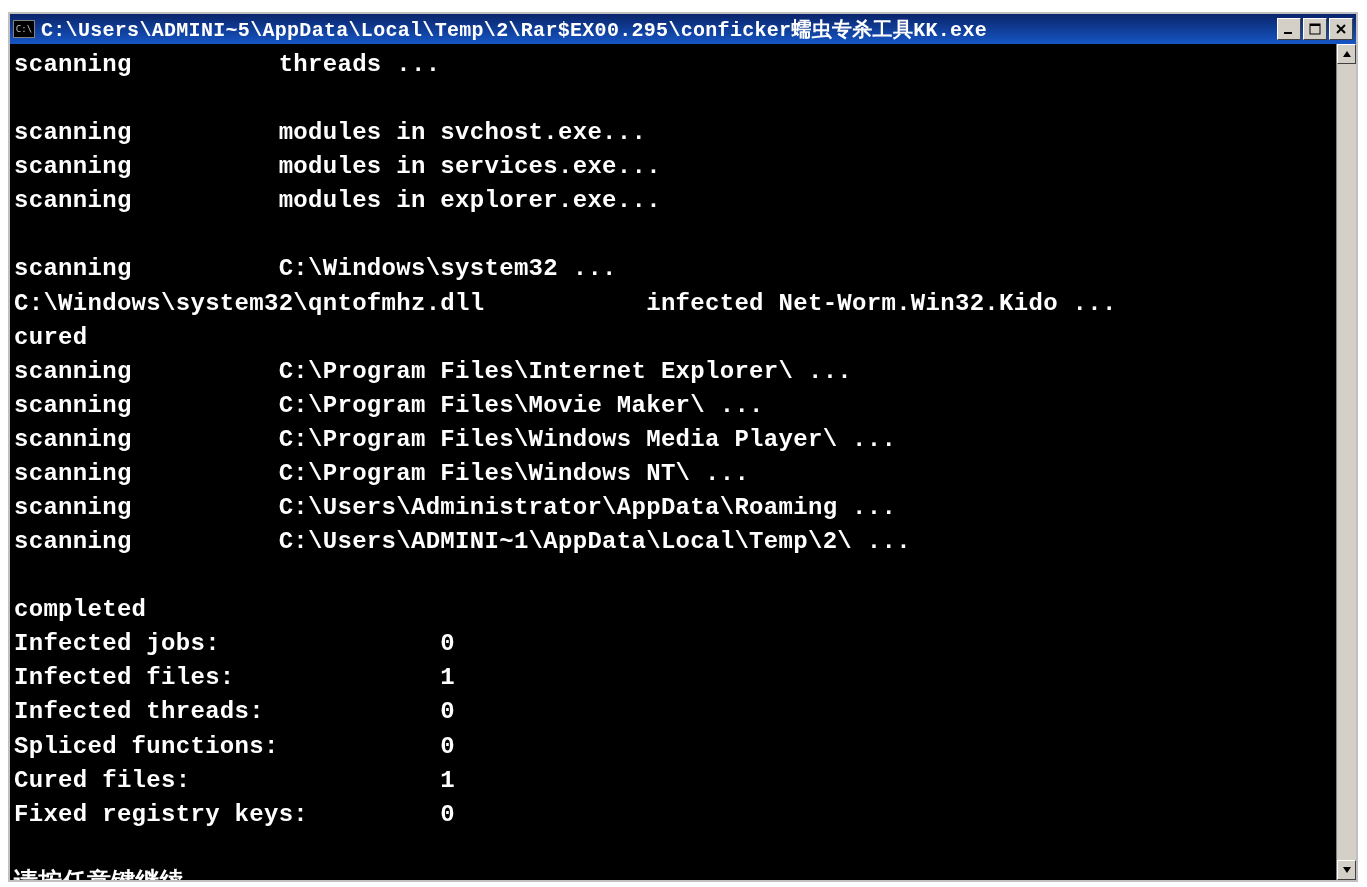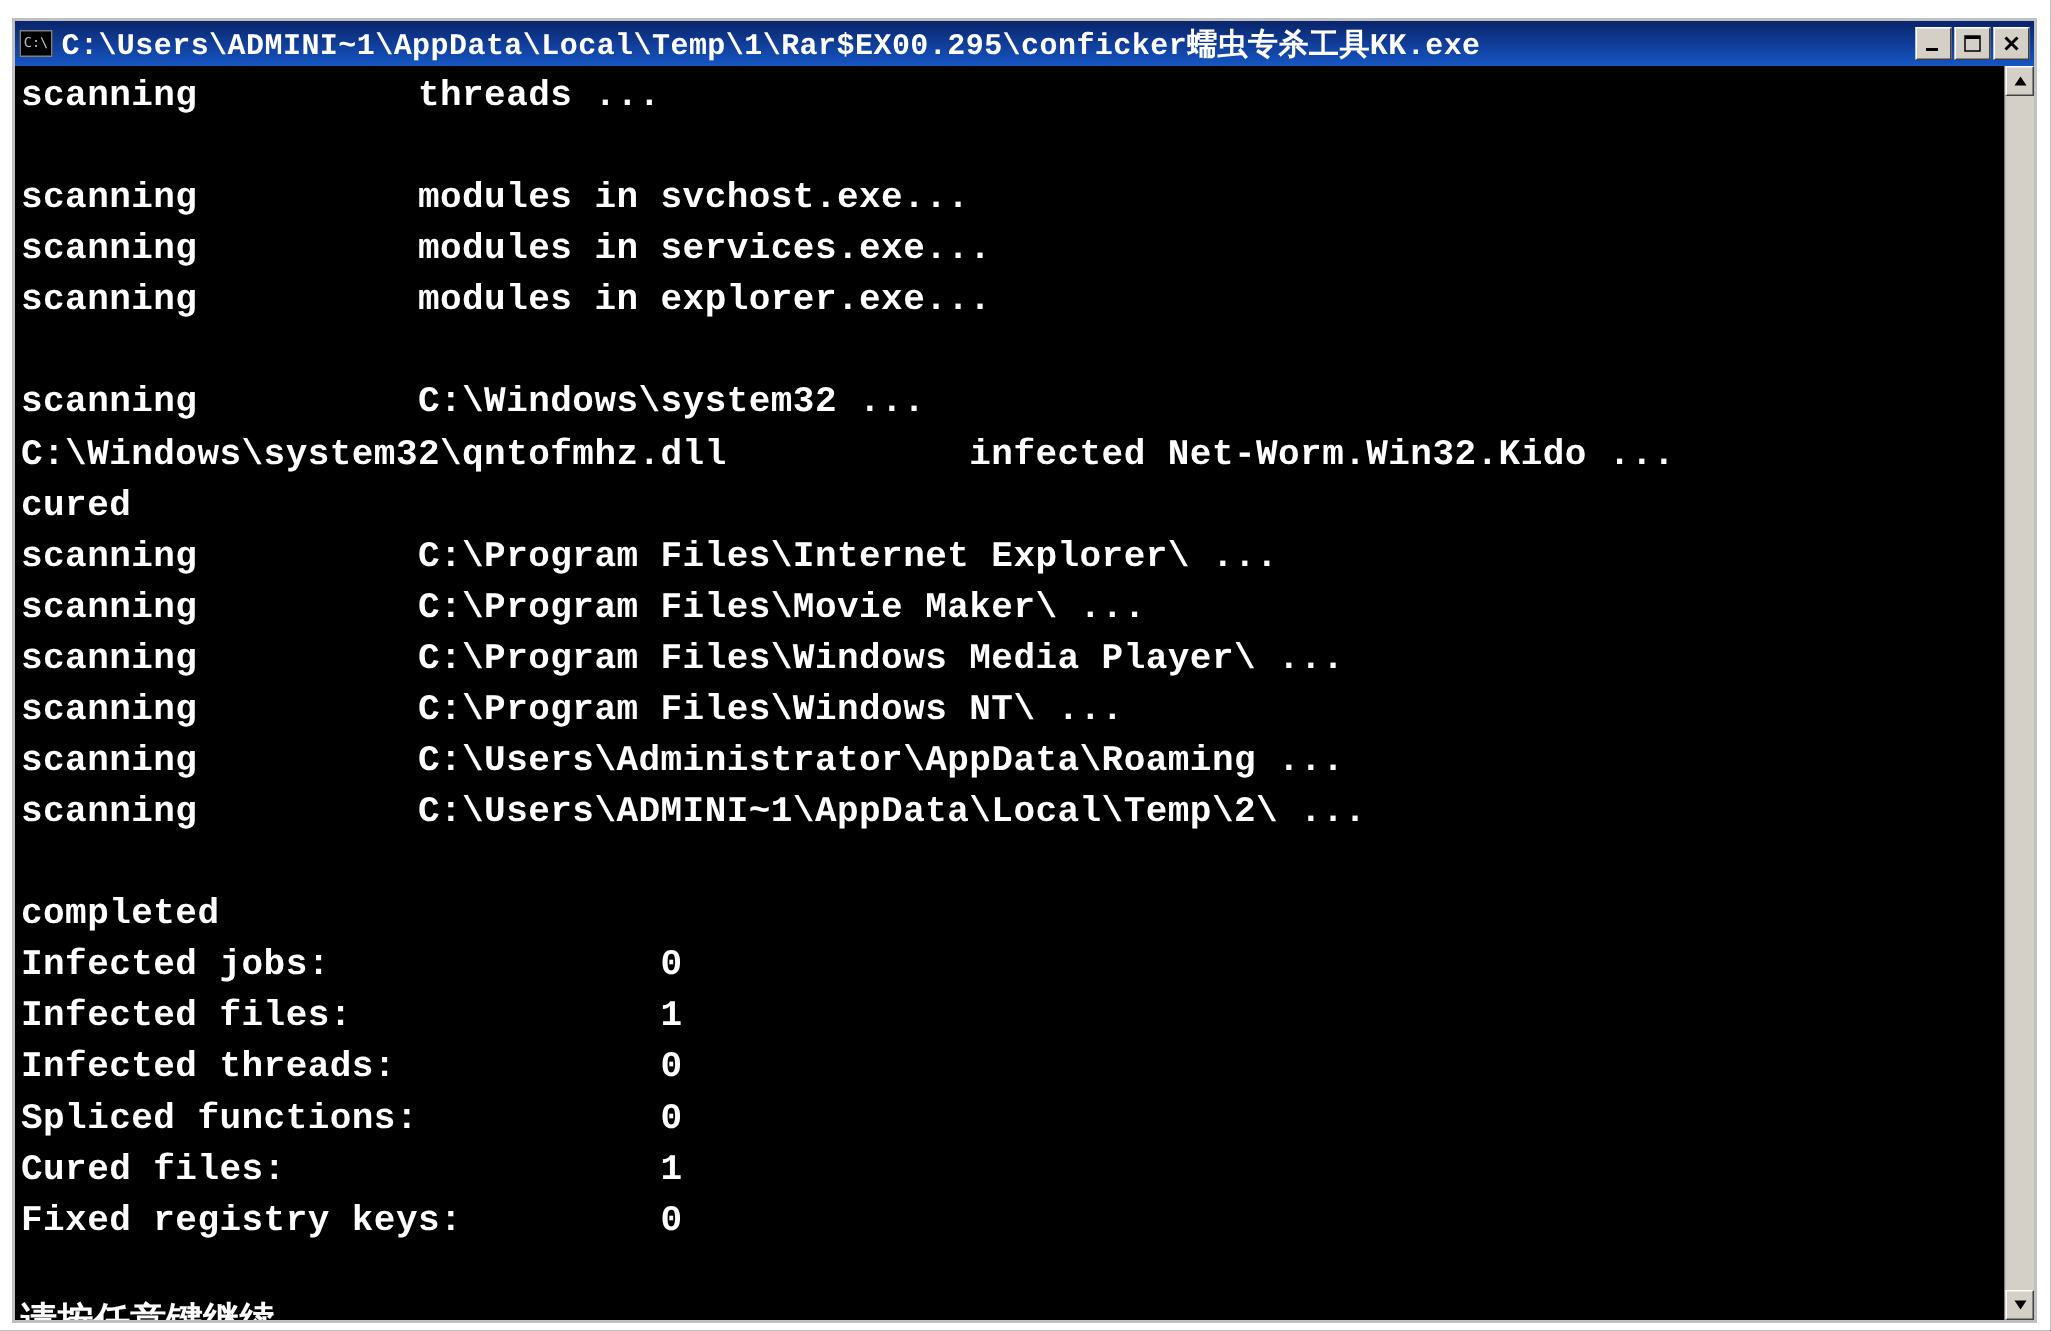--- a/index.html
+++ b/index.html
@@ -93,21 +93,21 @@
       flex-shrink: 0;
     }
     .sb-track { flex: 1; background: #d4d0c8; }
   </style>
 </head>
 <body>
 
 <div class="window">
   <div class="titlebar">
     <div class="appicon">C:\</div>
-    <div class="title-text">C:\Users\ADMINI~1\AppData\Local\Temp\1\Rar$EX00.295\conficker蠕虫专杀工具KK.exe</div>
+    <div class="title-text">C:\Users\ADMINI~5\AppData\Local\Temp\2\Rar$EX00.295\conficker蠕虫专杀工具KK.exe</div>
     <div class="win-btns">
       <div class="win-btn">
         <svg width="12" height="12" viewBox="0 0 12 12">
             <rect x="1" y="9" width="8" height="2" fill="#000"></rect>
           </svg>
       </div>
       <div class="win-btn">
         <svg width="12" height="12" viewBox="0 0 12 12">
             <rect x="1" y="1" width="10" height="10" fill="none" stroke="#000" stroke-width="1"></rect>
             <rect x="1" y="1" width="10" height="2" fill="#000"></rect>

